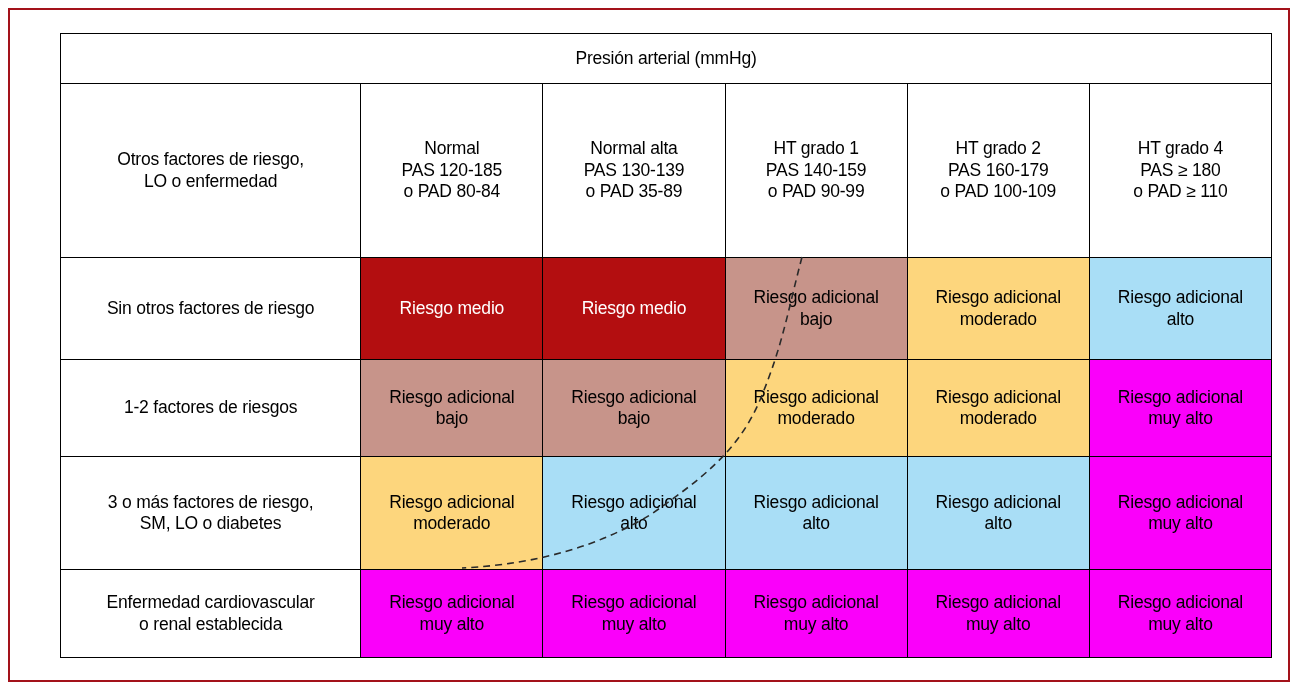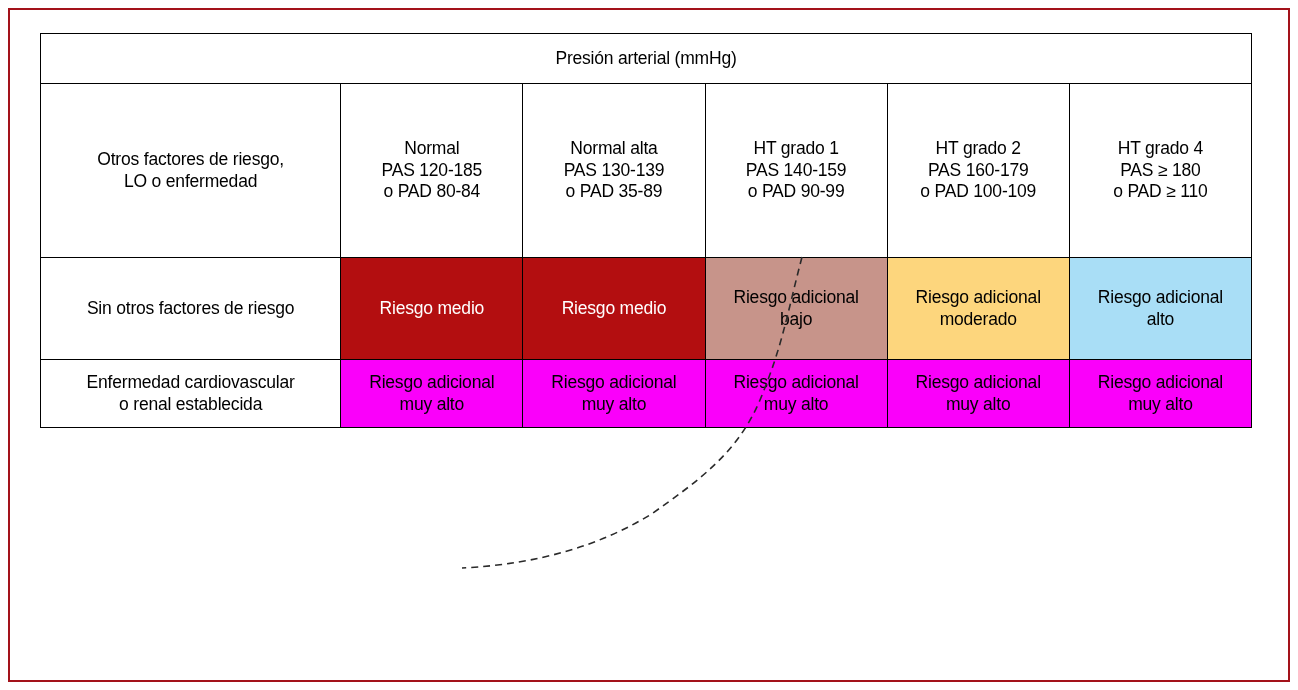--- a/index.html
+++ b/index.html
@@ -6,21 +6,21 @@
   body{
     width:1298px;height:690px;position:relative;background:#ffffff;
     font-family:"Liberation Sans", sans-serif;color:#000;
     -webkit-font-smoothing:antialiased;
   }
   .frame{
     position:absolute;left:8px;top:8px;right:8px;bottom:8px;
     border:2px solid #a3121a;background:#fff;
   }
   table.risk{
-    position:absolute;left:40px;top:33px;
+    position:absolute;left:60px;top:33px;
     border-collapse:collapse;table-layout:fixed;width:1212px;
   }
   table.risk td, table.risk th{
     border:1.5px solid #000;
     font-weight:normal;
     font-size:17.5px;line-height:1.22;letter-spacing:-0.2px;
     text-align:center;vertical-align:middle;
     white-space:pre-line;
     padding:0 4px;
     overflow:hidden;
@@ -29,21 +29,21 @@
   td.row-label{
     text-align:left;padding-left:13px;background:#fff;margin-left:8px;
   }
   col.c-label{width:300px;}
   col.c-data{width:182px;}
   tr.r-title{height:50px;}
   tr.r-head{height:174px;}
   tr.r1{height:102px;padding-left:15px;}
   tr.r2{height:97px;}
   tr.r3{height:113px;}
-  tr.r4{height:68px;}
+  tr.r4{height:88px;}
   svg.overlay{
     position:absolute;left:0;top:0;width:1298px;height:690px;
     pointer-events:none;
   }
 </style>
 </head>
 <body>
 
 <div class="frame" style="border-color: rgb(163, 18, 26);"></div>
 
@@ -83,20 +83,47 @@
     <td class="row-label">Sin otros factores de riesgo</td>
     <td style="background-color: rgb(179, 14, 16); color: rgb(255, 255, 255);">Riesgo medio</td>
     <td style="background-color: rgb(179, 14, 16); color: rgb(255, 255, 255);">Riesgo medio</td>
     <td style="background-color: rgb(199, 148, 138); color: rgb(0, 0, 0);">Riesgo adicional
 bajo</td>
     <td style="background-color: rgb(253, 214, 125); color: rgb(0, 0, 0);">Riesgo adicional
 moderado</td>
     <td style="background-color: rgb(169, 222, 246); color: rgb(0, 0, 0);">Riesgo adicional
 alto</td>
   </tr>
+  <tr class="r2">
+    <td class="row-label">1-2 factores de riesgos</td>
+    <td style="background-color: rgb(199, 148, 138); color: rgb(0, 0, 0);">Riesgo adicional
+bajo</td>
+    <td style="background-color: rgb(199, 148, 138); color: rgb(0, 0, 0);">Riesgo adicional
+bajo</td>
+    <td style="background-color: rgb(253, 214, 125); color: rgb(0, 0, 0);">Riesgo adicional
+moderado</td>
+    <td style="background-color: rgb(253, 214, 125); color: rgb(0, 0, 0);">Riesgo adicional
+moderado</td>
+    <td style="background-color: rgb(250, 0, 250); color: rgb(0, 0, 0);">Riesgo adicional
+muy alto</td>
+  </tr>
+  <tr class="r3">
+    <td class="row-label">3 o más factores de riesgo,
+SM, LO o diabetes</td>
+    <td style="background-color: rgb(253, 214, 125); color: rgb(0, 0, 0);">Riesgo adicional
+moderado</td>
+    <td style="background-color: rgb(169, 222, 246); color: rgb(0, 0, 0);">Riesgo adicional
+alto</td>
+    <td style="background-color: rgb(169, 222, 246); color: rgb(0, 0, 0);">Riesgo adicional
+alto</td>
+    <td style="background-color: rgb(169, 222, 246); color: rgb(0, 0, 0);">Riesgo adicional
+alto</td>
+    <td style="background-color: rgb(250, 0, 250); color: rgb(0, 0, 0);">Riesgo adicional
+muy alto</td>
+  </tr>
   <tr class="r4">
     <td class="row-label">Enfermedad cardiovascular
 o renal establecida</td>
     <td style="background-color: rgb(250, 0, 250); color: rgb(0, 0, 0);">Riesgo adicional
 muy alto</td>
     <td style="background-color: rgb(250, 0, 250); color: rgb(0, 0, 0);">Riesgo adicional
 muy alto</td>
     <td style="background-color: rgb(250, 0, 250); color: rgb(0, 0, 0);">Riesgo adicional
 muy alto</td>
     <td style="background-color: rgb(250, 0, 250); color: rgb(0, 0, 0);">Riesgo adicional

